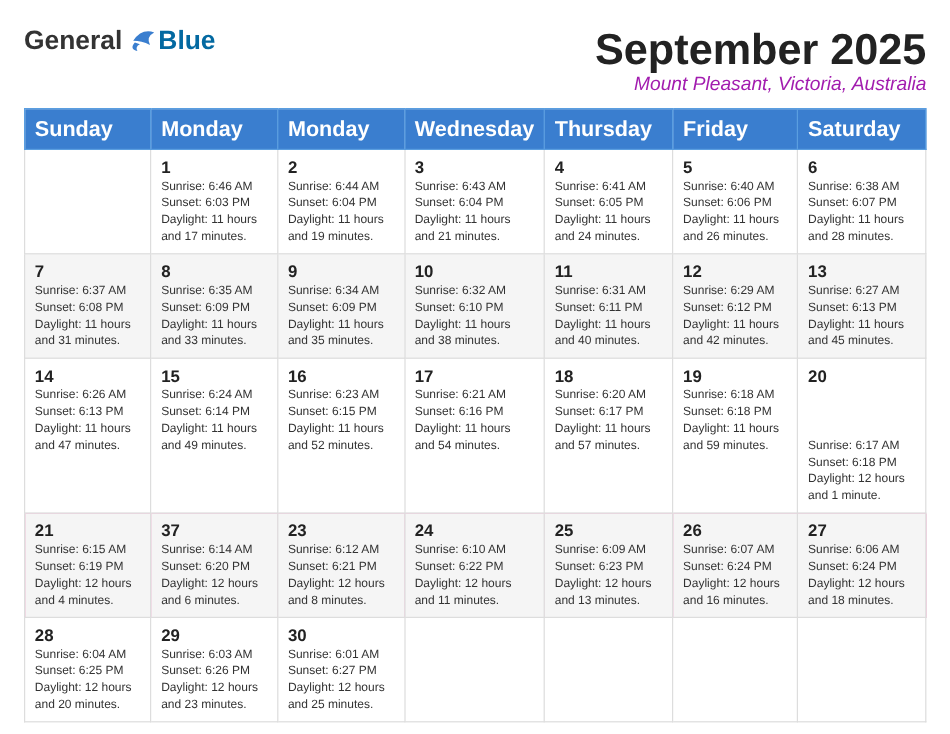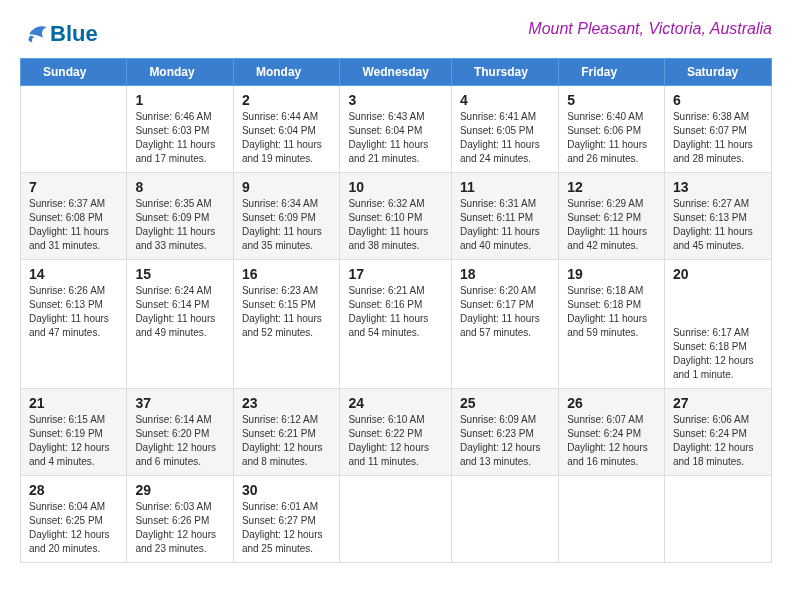--- a/index.html
+++ b/index.html
@@ -56,22 +56,22 @@
     }
     .calendar {
       width: 100%;
       border-collapse: collapse;
       border: 1px solid #ccc;
     }
     .calendar th {
       background: #3a7ecf;
       color: #fff;
       text-align: left;
-      padding: 6px 22px;
-      font-size: 12px;
+      padding: 6px 8px;
+      font-size: 18px;
       font-weight: bold;
       border: 1px solid #5a9ee0;
     }
     .calendar td {
       vertical-align: top;
       border: 1px solid #ddd;
       padding: 6px 8px;
       width: 108px;
       min-height: 90px;
       background: #fff;
@@ -94,28 +94,30 @@
     .empty-cell {
       background: #f9f9f9;
     }
   </style>
 </head>
 <body>
 
 <div class="header">
   <div class="logo">
     <div class="logo-text">
+      <span class="logo-general">General</span>
       <svg class="logo-bird" viewBox="0 0 40 40">
         <path d="M10 20 Q20 5 35 10 Q25 15 30 25 Q20 20 10 20Z" fill="#3a7ecf"></path>
         <path d="M12 22 Q5 30 15 32 Q12 27 18 24Z" fill="#3a7ecf"></path>
       </svg>
       <span class="logo-blue">Blue</span>
     </div>
   </div>
   <div class="title-block">
+    <div class="title-month">September 2025</div>
     <div class="title-location">Mount Pleasant, Victoria, Australia</div>
   </div>
 </div>
 
 <table class="calendar">
   <thead>
     <tr id="header-row">
     <th>Sunday</th>
         <th>Monday</th>
         <th>Monday</th>

